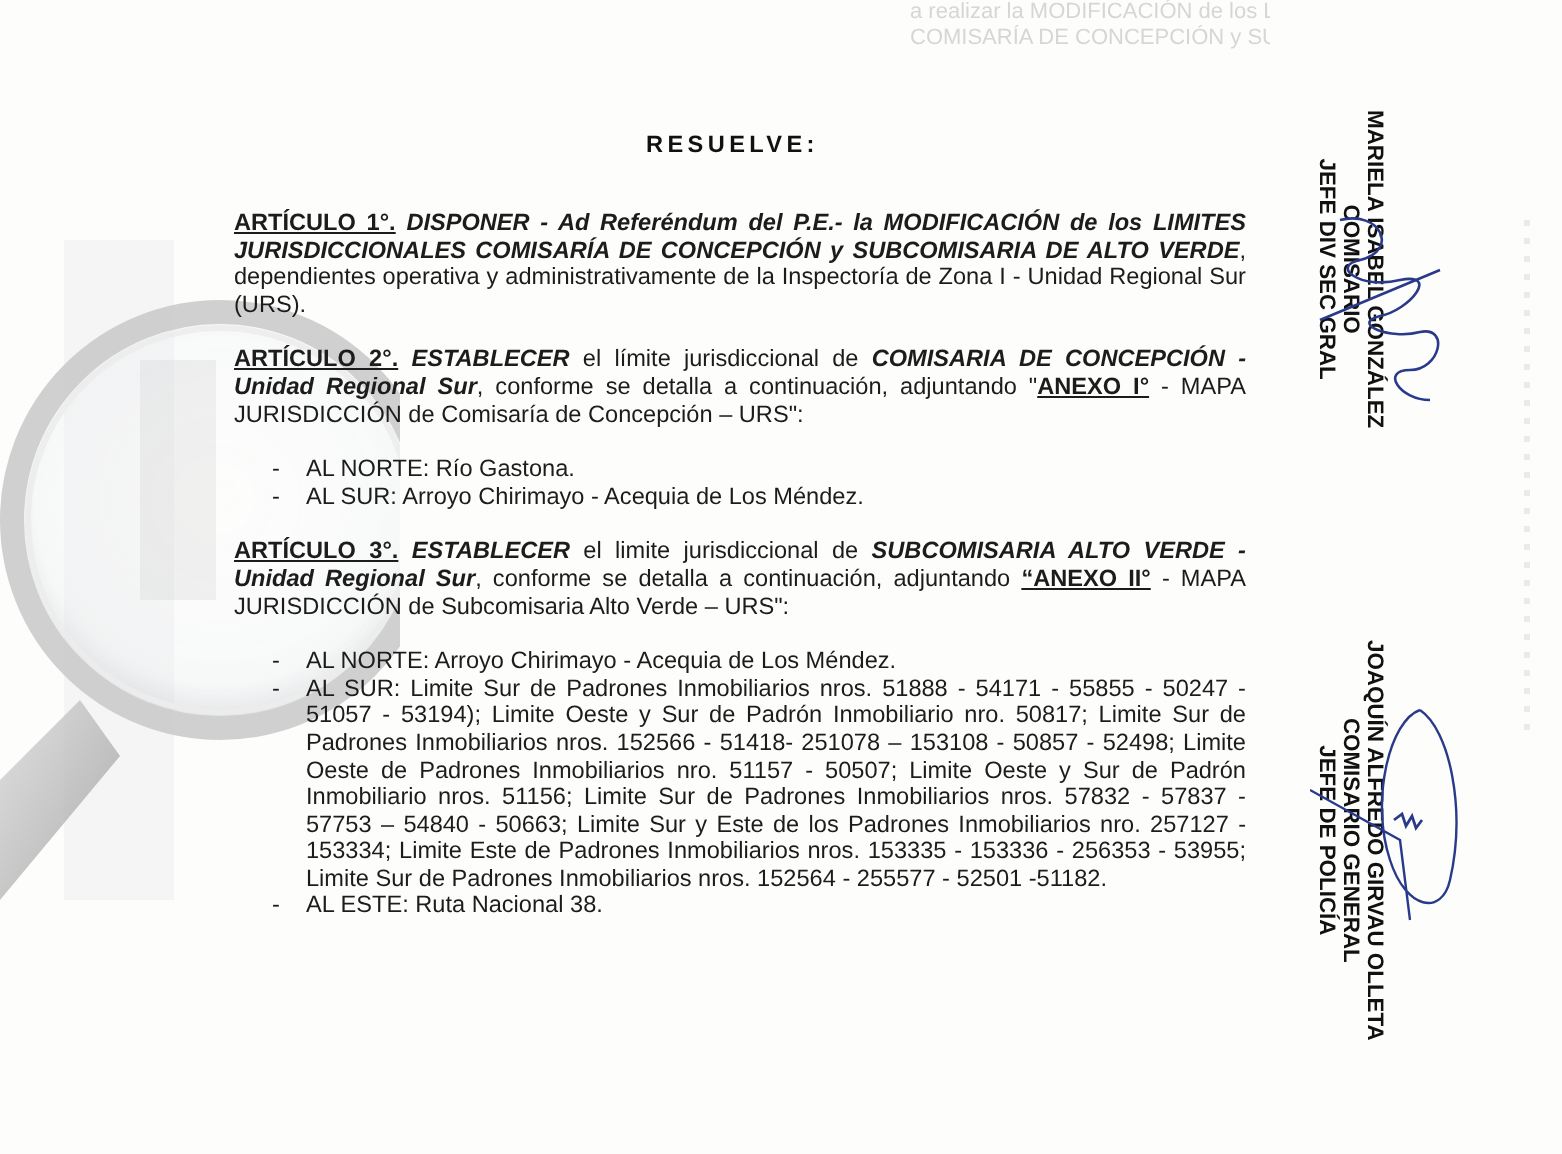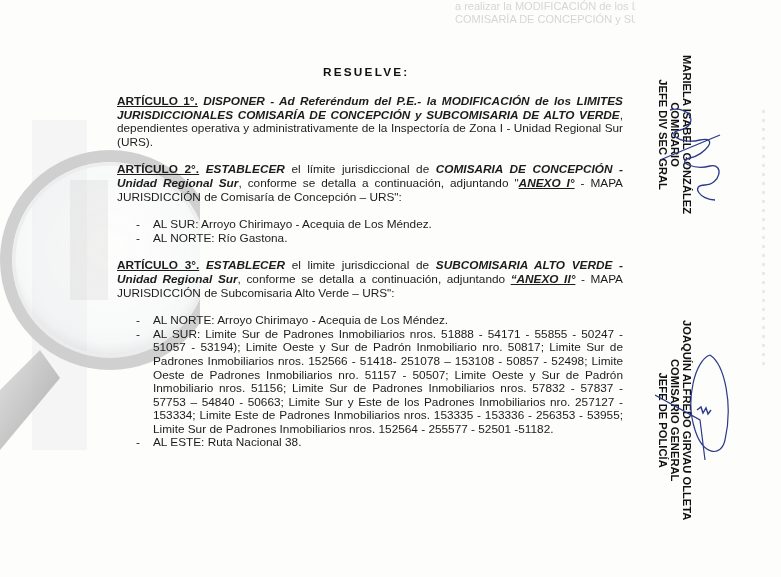--- a/index.html
+++ b/index.html
@@ -24,24 +24,24 @@
   .resuelve {
     position: absolute; left: 323px; top: 65px;
     font-size: 11.8px; font-weight: bold; letter-spacing: 2.2px;
     color: #111;
   }
 
   .body {
     position: absolute; left: 117px; top: 95px; width: 506px;
     font-size: 11.8px; line-height: 13.6px; text-align: justify; color: #1c1c1c;
   }
-  .art { margin: 0 0 14px 0; }
+  .art { margin: 10px 0 14px 0; }
   .art-label { font-weight: bold; text-decoration: underline; }
   .bi { font-weight: bold; font-style: italic; }
-  .anexo { font-weight: bold; font-style: italic; text-decoration: underline; }
+  .anexo { font-weight: bold; text-decoration: underline; }
 
   ul.limits { list-style: none; margin: 0 0 14px 0; padding: 0 0 0 19px; }
   ul.limits li { position: relative; padding-left: 17px; margin: 0; }
   ul.limits li::before { content: "-"; position: absolute; left: 0; top: 0; }
 
   
   .magnifier { position: absolute; left: 0; top: 120px; width: 200px; height: 420px; pointer-events: none; }
 
   
   .sig {
@@ -92,22 +92,22 @@
     <p class="art">
       <span class="art-label">ARTÍCULO 1°.</span>
       <span class="bi">DISPONER - Ad Referéndum del P.E.- la MODIFICACIÓN de los LIMITES JURISDICCIONALES COMISARÍA DE CONCEPCIÓN y SUBCOMISARIA DE ALTO </span><span class="bi">VERDE</span><span>, dependientes operativa y administrativamente de la Inspectoría de Zona I - Unidad Regional Sur (URS).</span>
     </p>
 
     <p class="art">
       <span class="art-label">ARTÍCULO 2°.</span>
       <span class="bi">ESTABLECER</span><span> el límite jurisdiccional de </span><span class="bi">COMISARIA DE CONCEPCIÓN - Unidad Regional Sur</span><span>, conforme se detalla a continuación, adjuntando "</span><span class="anexo">ANEXO I°</span><span> - MAPA JURISDICCIÓN de Comisaría de Concepción – URS":</span>
     </p>
     <ul class="limits">
+      <li><span>AL NORTE:</span><span> Río Gastona.</span></li>
       <li><span>AL SUR:</span><span> Arroyo Chirimayo - Acequia de Los Méndez.</span></li>
-      <li><span>AL NORTE:</span><span> Río Gastona.</span></li>
     </ul>
 
     <p class="art">
       <span class="art-label">ARTÍCULO 3°.</span>
       <span class="bi">ESTABLECER</span><span> el limite jurisdiccional de </span><span class="bi">SUBCOMISARIA ALTO VERDE - Unidad Regional Sur</span><span>, conforme se detalla a continuación, adjuntando </span><span class="anexo">“ANEXO II°</span><span> - MAPA JURISDICCIÓN de Subcomisaria Alto Verde – URS":</span>
     </p>
     <ul class="limits">
       <li><span>AL NORTE:</span><span> Arroyo Chirimayo - Acequia de Los Méndez.</span></li>
       <li><span>AL SUR:</span><span> Limite Sur de Padrones Inmobiliarios nros. 51888 - 54171 - 55855 - 50247 - 51057 - 53194); Limite Oeste y Sur de Padrón Inmobiliario nro. 50817; Limite Sur de Padrones Inmobiliarios nros. 152566 - 51418- 251078 – 153108 - 50857 - 52498; Limite Oeste de Padrones Inmobiliarios nro. 51157 - 50507; Limite Oeste y Sur de Padrón Inmobiliario nros. 51156; Limite Sur de Padrones Inmobiliarios nros. 57832 - 57837 - 57753 – 54840 - 50663; Limite Sur y Este de los Padrones Inmobiliarios nro. 257127 - 153334; Limite Este de Padrones Inmobiliarios nros. 153335 - 153336 - 256353 - 53955; Limite Sur de Padrones Inmobiliarios nros. 152564 - 255577 - 52501 -51182.</span></li>
       <li><span>AL ESTE:</span><span> Ruta Nacional 38.</span></li>

